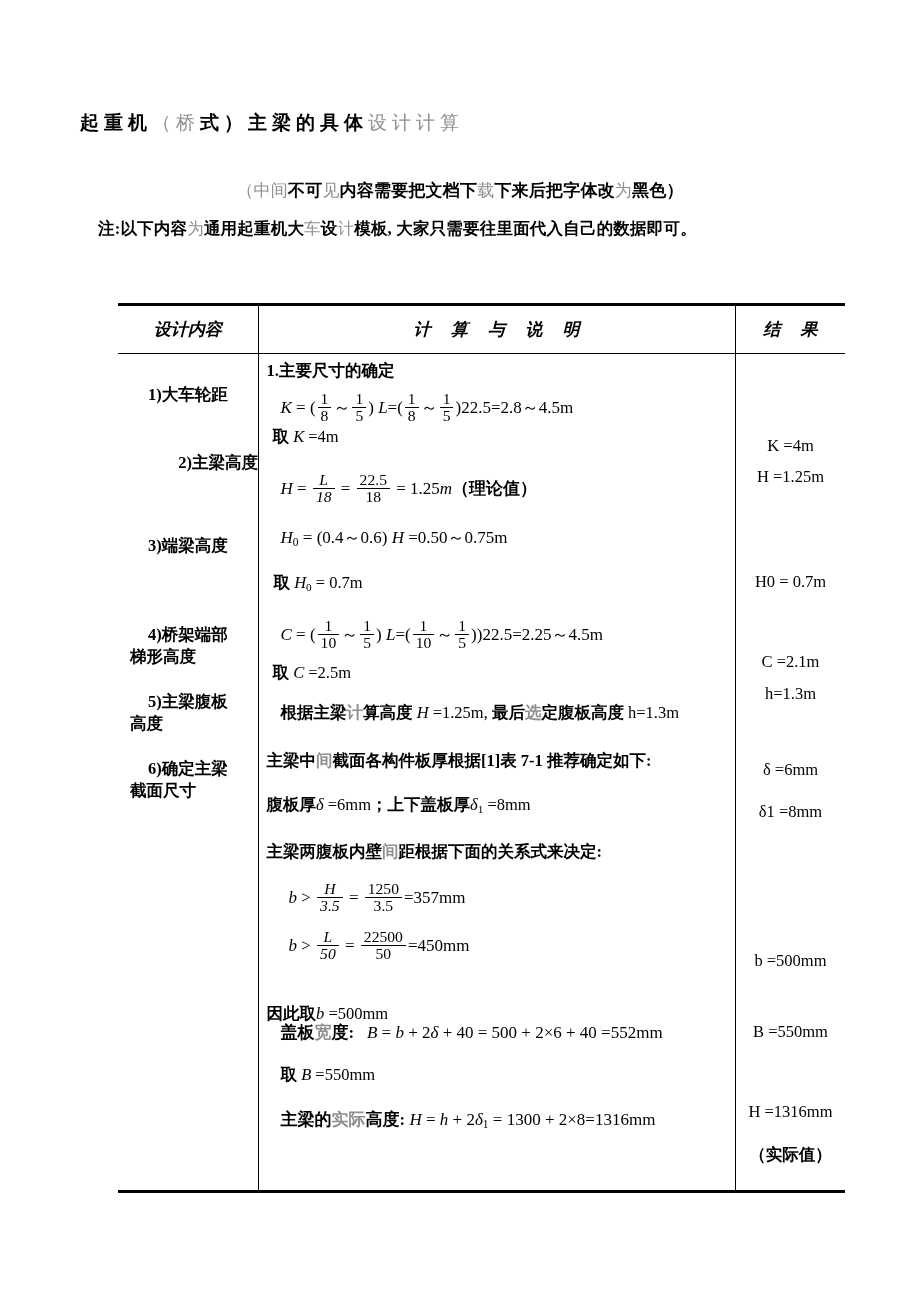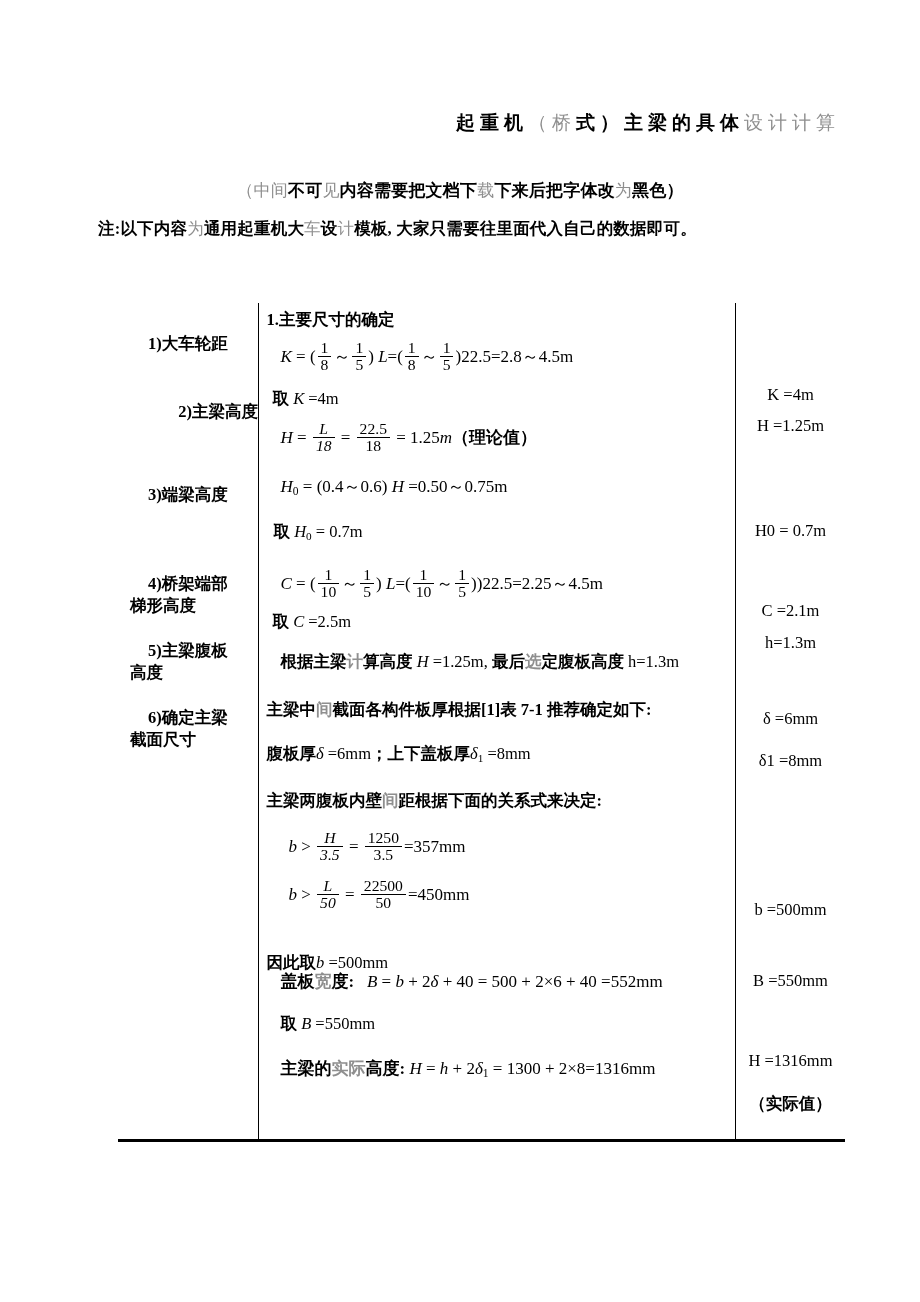--- a/index.html
+++ b/index.html
@@ -22,21 +22,21 @@
     padding: 0;
   }
 
   
   .doc-head {
     padding: 0 80px;
   }
   .doc-title {
     margin: 0;
     padding-top: 112px;
-    text-align: right;
+    text-align: left;
     font-size: 19px;
     font-weight: bold;
     letter-spacing: 5px;
     line-height: 1.2;
   }
   .subtitle-1 {
     text-align: center;
     font-size: 17px;
     font-weight: bold;
     margin-top: 44px;
@@ -200,20 +200,31 @@
   </div>
 
   <table class="calc-table">
     <colgroup>
       <col class="col-a">
         <col class="col-b">
         <col class="col-c">
     </colgroup>
 
     <tbody>
+        <tr class="thead-row">
+      <th class="cell-a">
+        <span class="hdr-text hdr-a">设计内容</span>
+      </th>
+      <th class="cell-b">
+        <span class="hdr-text hdr-b">计 算 与 说 明</span>
+      </th>
+      <th class="cell-c">
+        <span class="hdr-text hdr-c">结 果</span>
+      </th>
+    </tr>
 
     <tr class="body-row">
 
       <td class="cell-a">
         <div class="items">
 
           <div class="item" style="top:30px;">
             <span class="ln indent">1)大车轮距</span>
           </div>
 
@@ -245,21 +256,21 @@
 
       <td class="cell-b">
         <div class="calcs">
 
           <div class="blk txt-cn pad-l8" style="top:6px;">1.主要尺寸的确定</div>
 
           <div class="blk mathline pad-l22" style="top:37px;">
             <span class="mvar">K</span> = (<span class="frac"><span class="num">1</span><span class="den">8</span></span>～<span class="frac"><span class="num">1</span><span class="den">5</span></span>) <span class="mvar">L</span>=(<span class="frac"><span class="num">1</span><span class="den">8</span></span>～<span class="frac"><span class="num">1</span><span class="den">5</span></span>)<span>22.5=2.8～4.5m</span>
           </div>
 
-          <div class="blk pad-l14" style="top:85px;">
+          <div class="blk pad-l14" style="top:72px;">
             <span class="txt-cn">取</span> <span class="mvar">K</span> <span>=4m</span>
           </div>
 
           <div class="blk mathline pad-l22" style="top:118px;">
             <span class="mvar">H</span> = <span class="frac ital"><span class="num">L</span><span class="den mnum">18</span></span> = <span class="frac"><span class="num">22.5</span><span class="den">18</span></span> = <span>1.25</span><span class="mvar">m</span><span class="txt-cn">（理论值）</span>
           </div>
 
           <div class="blk mathline pad-l22" style="top:172px;">
             <span class="mvar">H</span><sub>0</sub> = (0.4～0.6) <span class="mvar">H</span> <span>=0.50～0.75m</span>
           </div>

